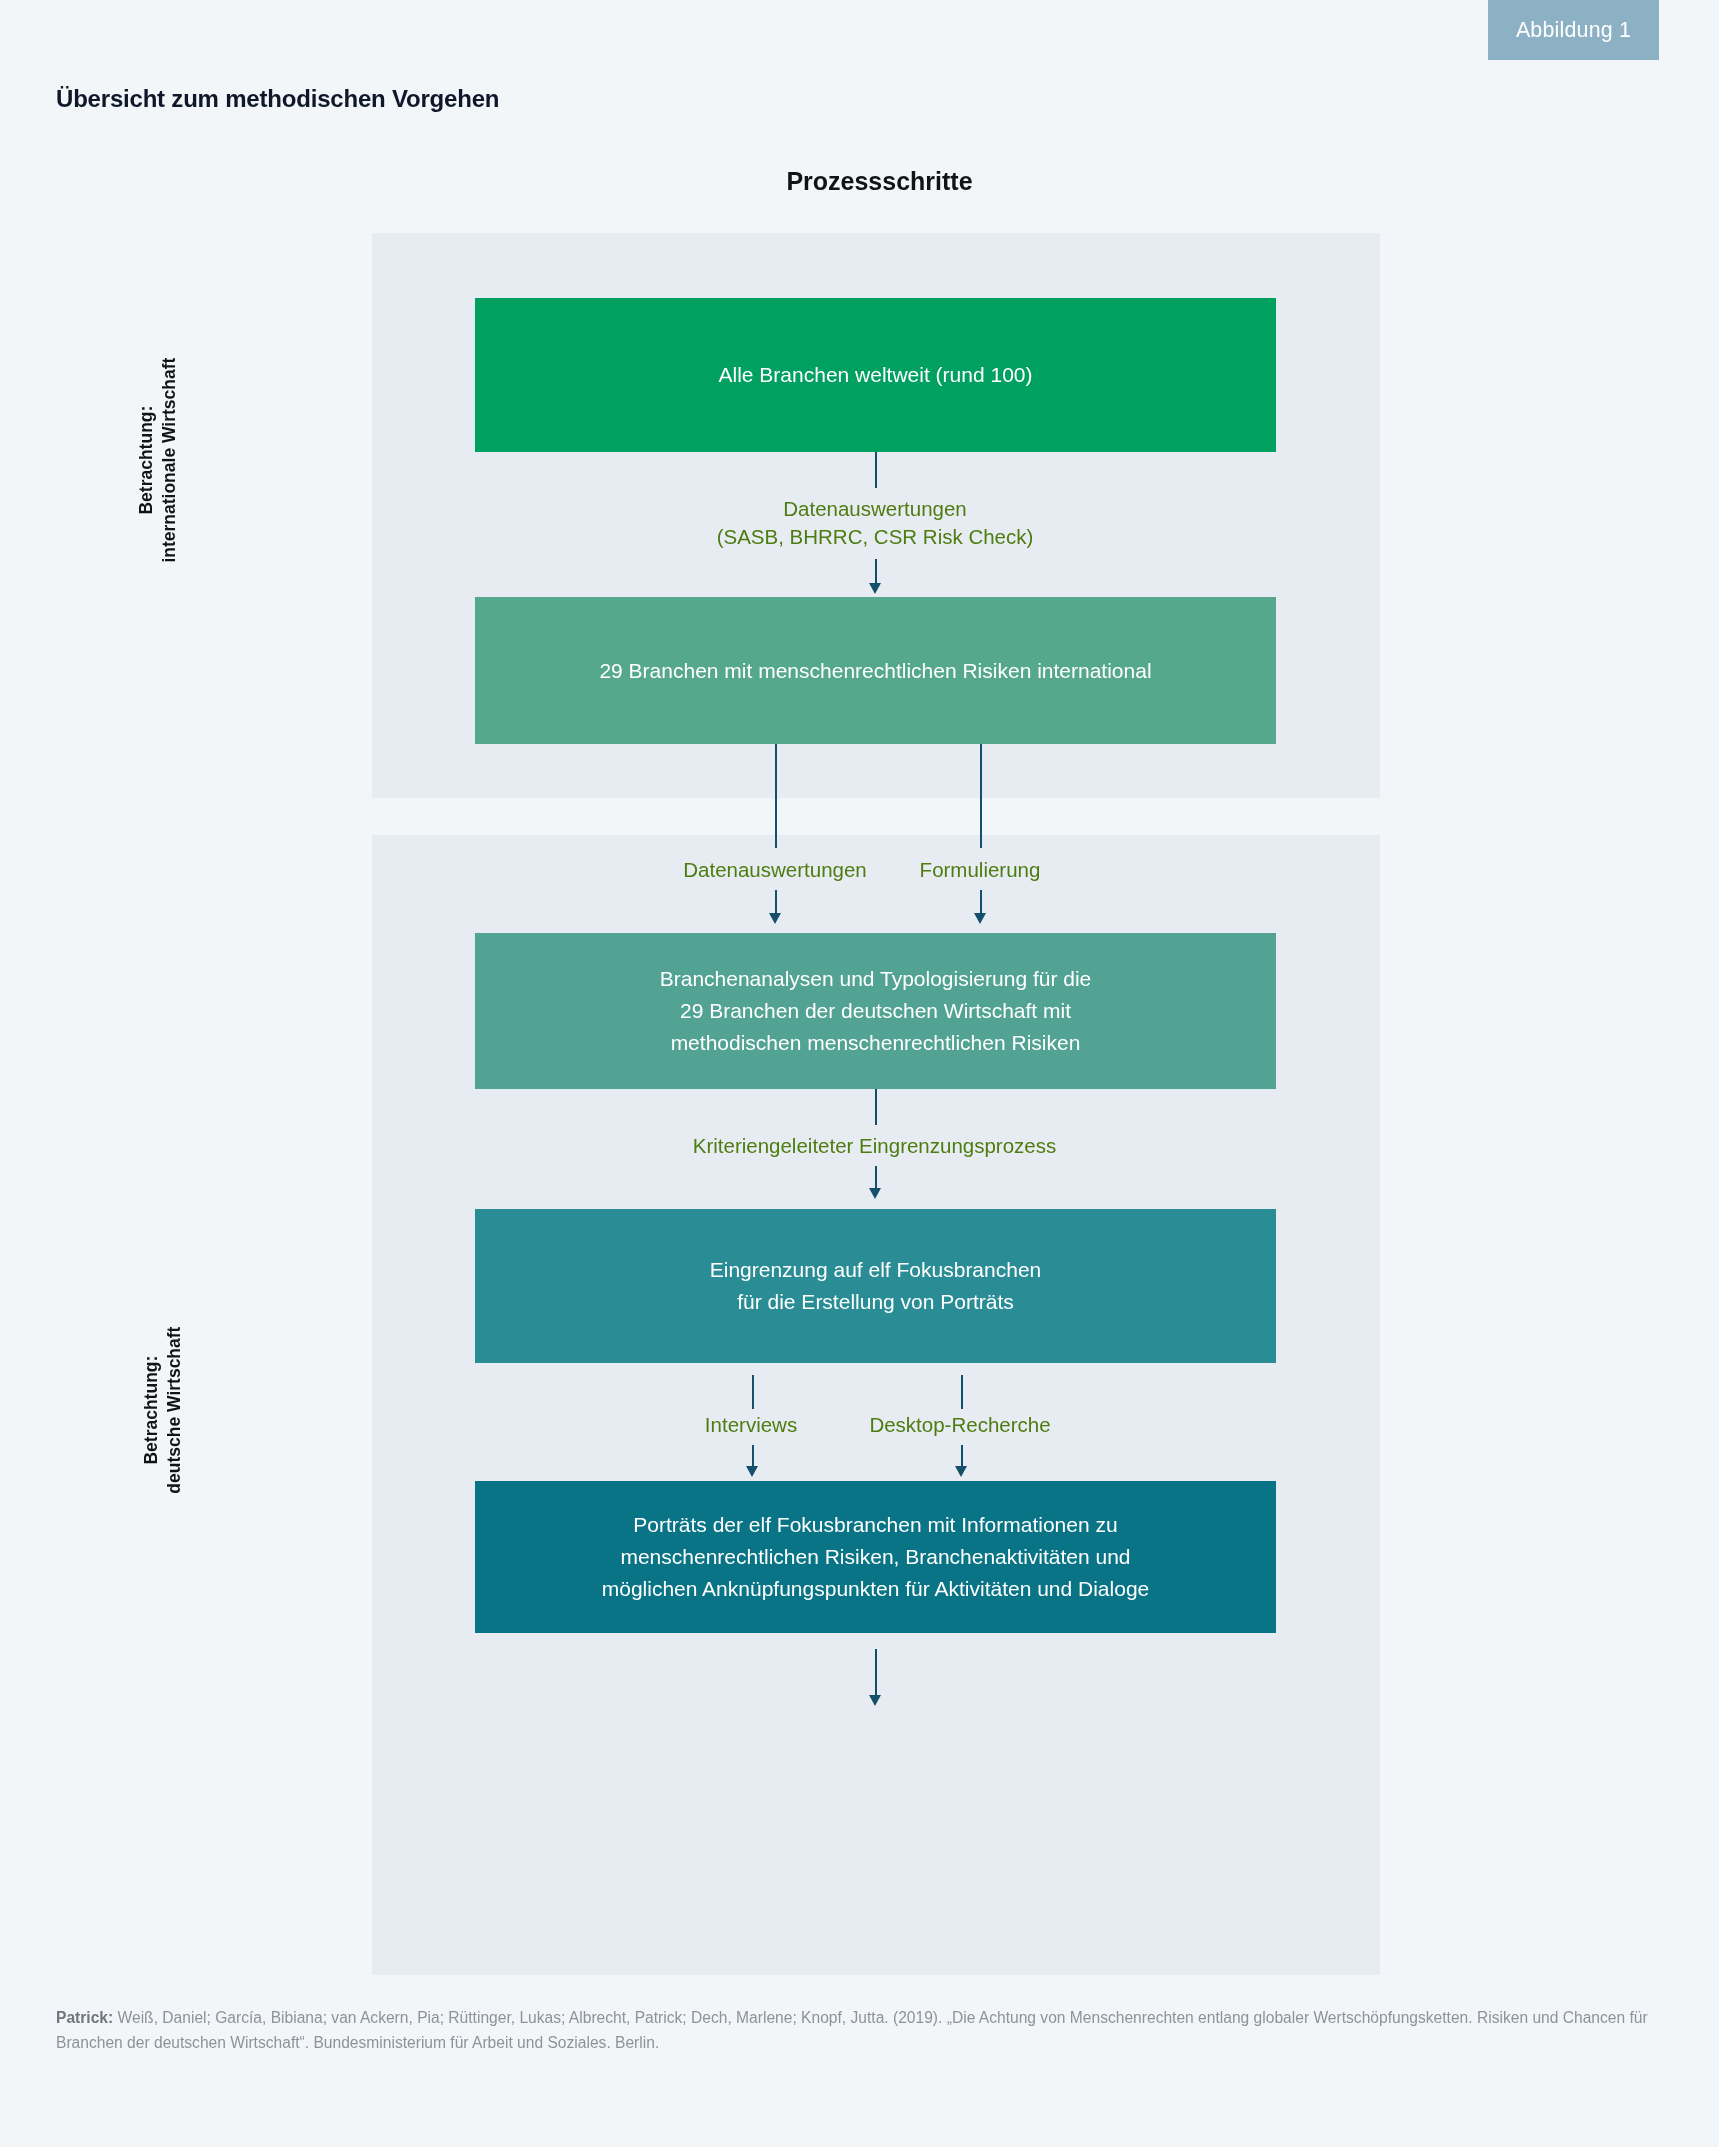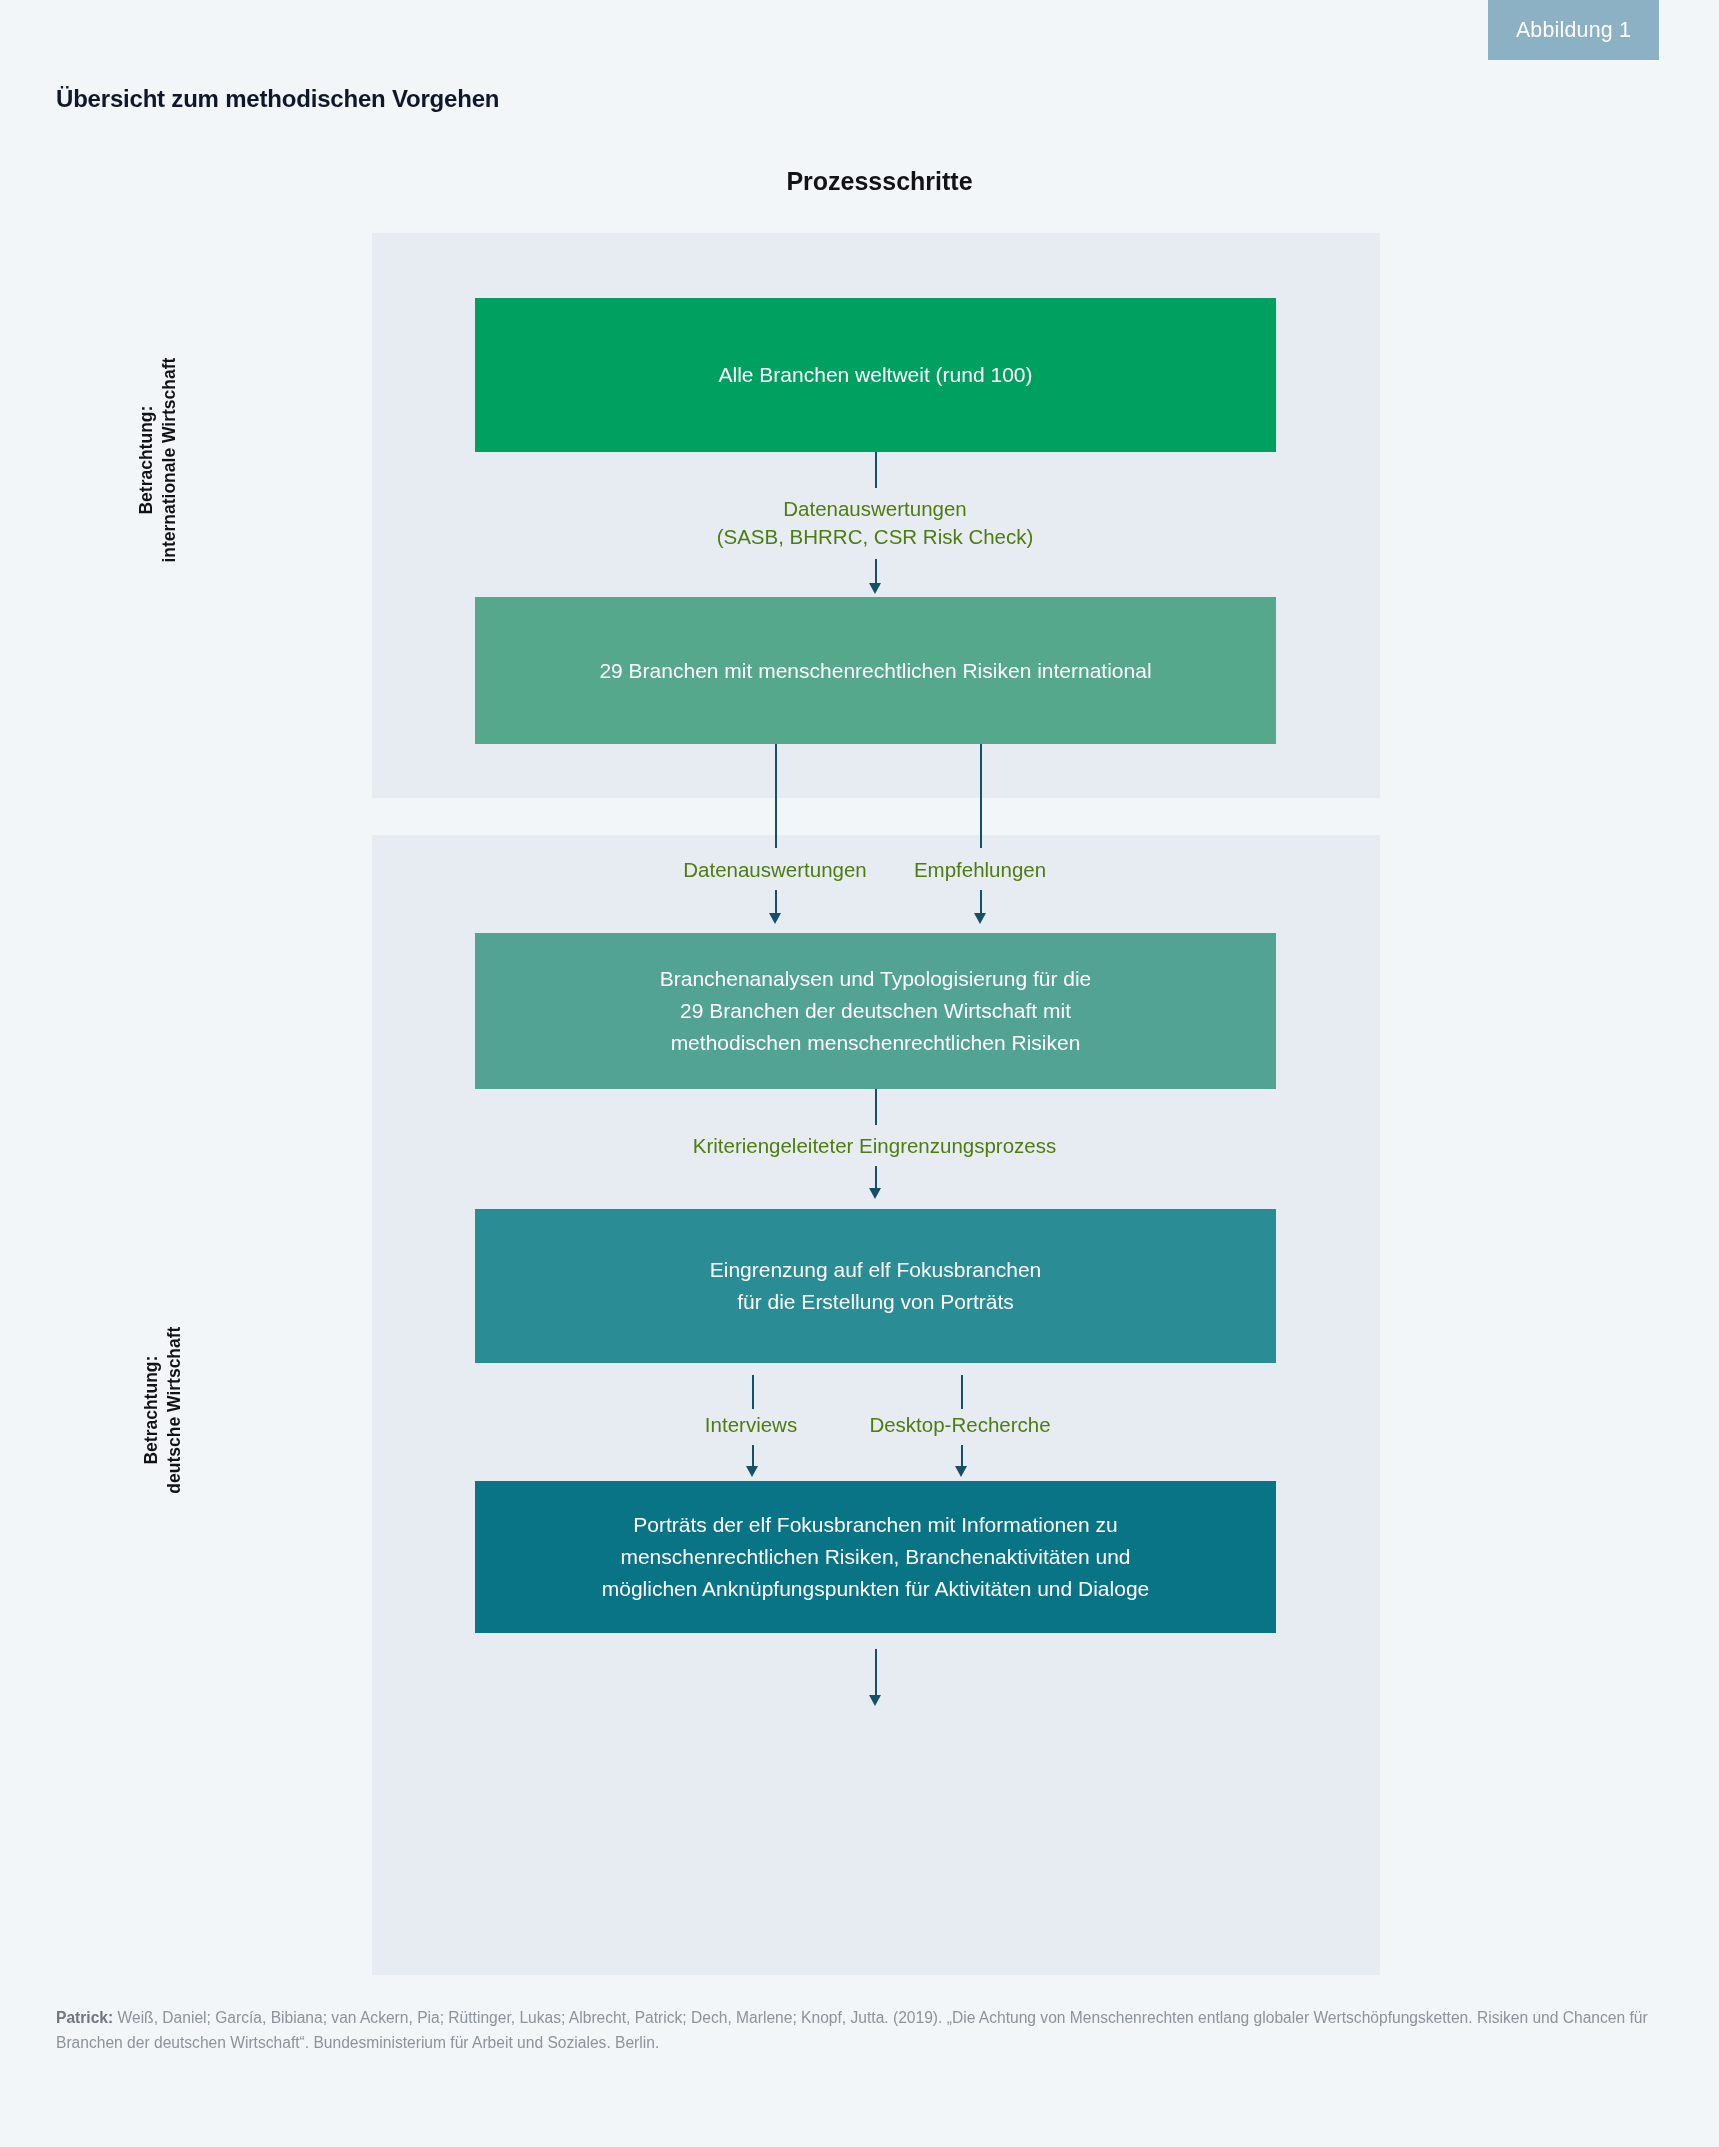--- a/index.html
+++ b/index.html
@@ -187,21 +187,21 @@
   <div class="pbox" id="box-29-international">
     <span>29 Branchen mit menschenrechtlichen Risiken international</span>
   </div>
 
   <div class="vline" style="left:775px; top:744px; height:104px;"></div>
   <div class="conn-label" style="left:604px; top:856px; width:342px;">Datenauswertungen</div>
   <div class="vline" style="left:775px; top:890px; height:24px;"></div>
   <div class="arrow-head" style="left:769px; top:913px;"></div>
 
   <div class="vline" style="left:980px; top:744px; height:104px;"></div>
-  <div class="conn-label" style="left:809px; top:856px; width:342px;">Empfehlungen</div>
+  <div class="conn-label" style="left:809px; top:856px; width:342px;">Formulierung</div>
   <div class="vline" style="left:980px; top:890px; height:24px;"></div>
   <div class="arrow-head" style="left:974px; top:913px;"></div>
 
   <div class="pbox" id="box-branch-analysis">
     <div>
       <div>Branchenanalysen und Typologisierung für die</div>
       <div>29 Branchen der deutschen Wirtschaft mit</div>
       <div>methodischen menschenrechtlichen Risiken</div>
     </div>
   </div>

